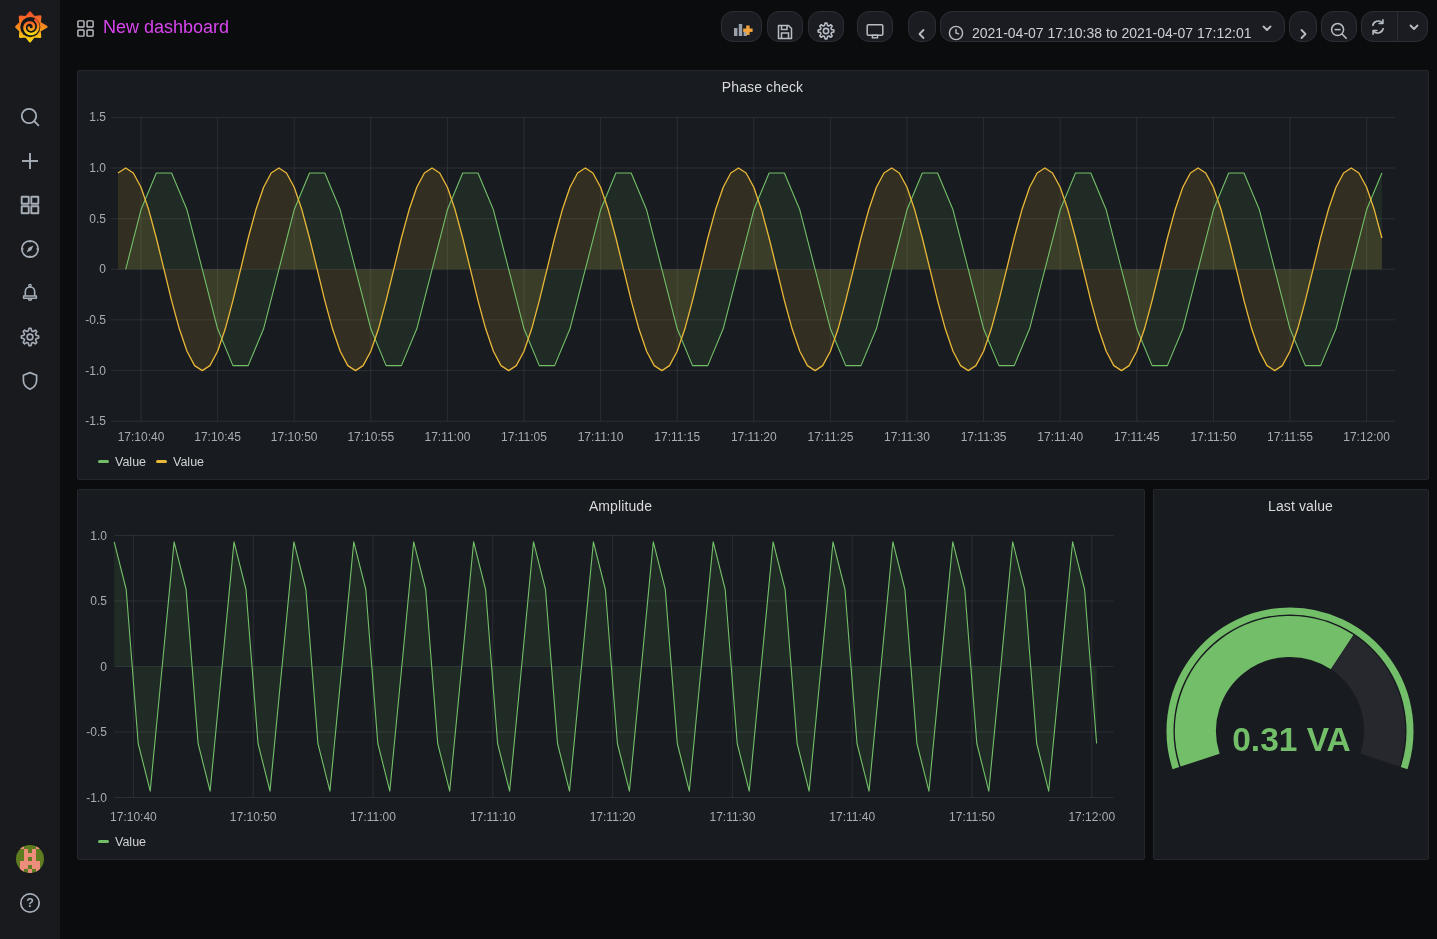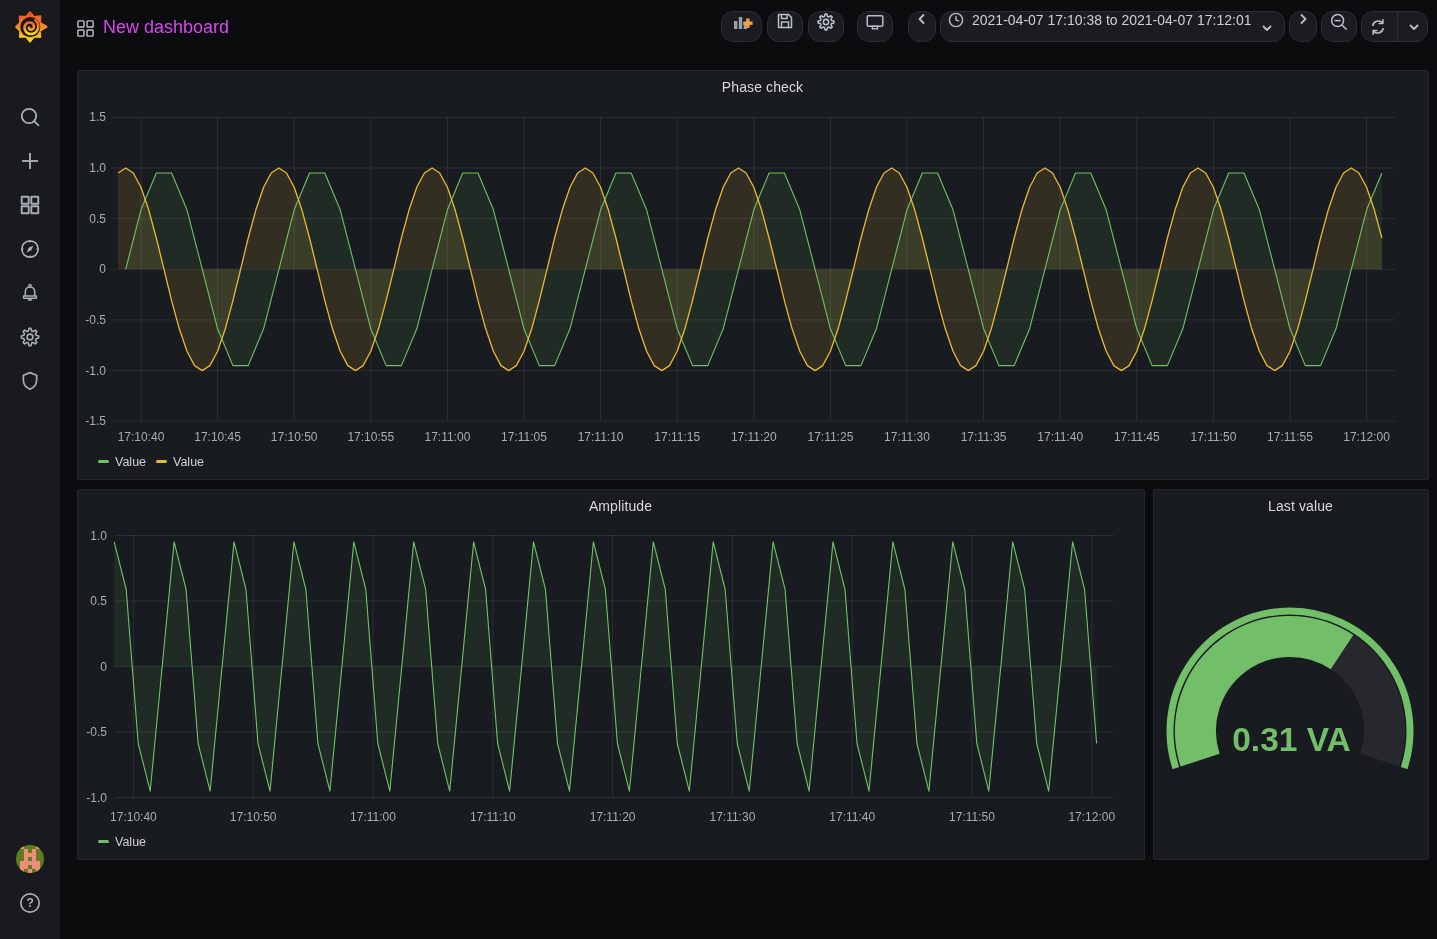--- a/index.html
+++ b/index.html
@@ -2,21 +2,21 @@
 <html><head><meta charset="utf-8">
 <style>
 * { margin:0; padding:0; box-sizing:border-box; }
 html,body { width:1437px; height:939px; background:#0b0c0e; overflow:hidden;
   font-family:"Liberation Sans", sans-serif; }
 #root { position:relative; width:1437px; height:939px; }
 #sidebar { position:absolute; left:0; top:0; width:60px; height:939px; background:#181a1e; }
 .sico { }
 #sidebar svg, .sico svg { position:absolute; }
 .hbtn { position:absolute; top:11px; height:31px; background:#1a1c21; border:1px solid #2c2e34;
-  border-radius:12px; display:flex; align-items:flex-start; justify-content:center; }
+  border-radius:12px; display:flex; align-items:flex-end; justify-content:center; }
 .panel { position:absolute; background:#181b1f; border:1px solid #25272c; border-radius:2px; }
 .ptitle { position:absolute; left:0; right:19px; text-align:center; top:8px; font-size:14px; font-weight:500;
   color:#d8d9da; letter-spacing:0.1px;padding-left:38px; }
 #charts { position:absolute; left:0; top:0; pointer-events:none; }
 </style></head>
 <body>
 <div id="root">
   <div id="sidebar">
     <svg style="position:absolute;left:11px;top:7px" width="39" height="40" viewBox="0 0 40 41">
 <defs>

